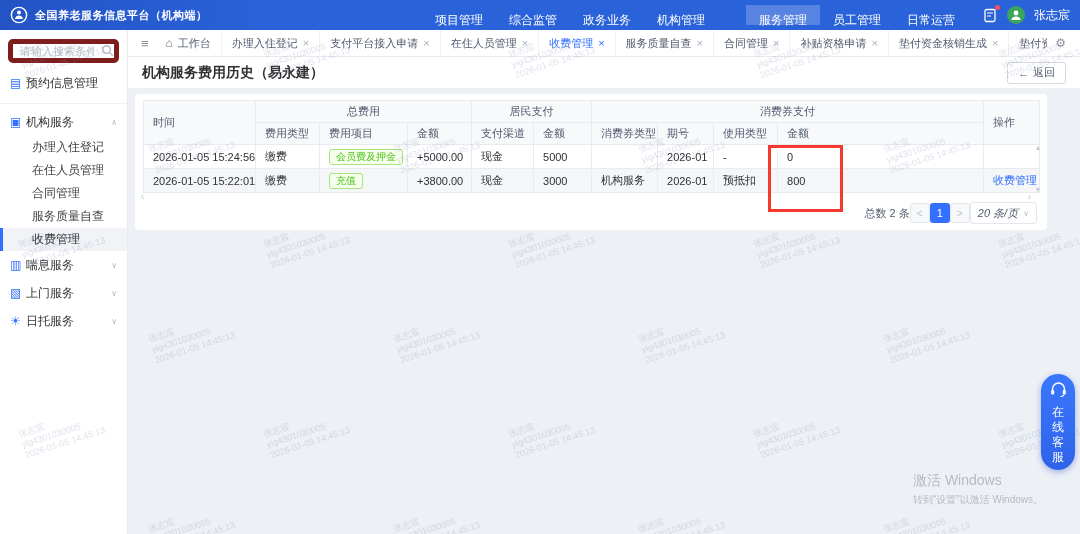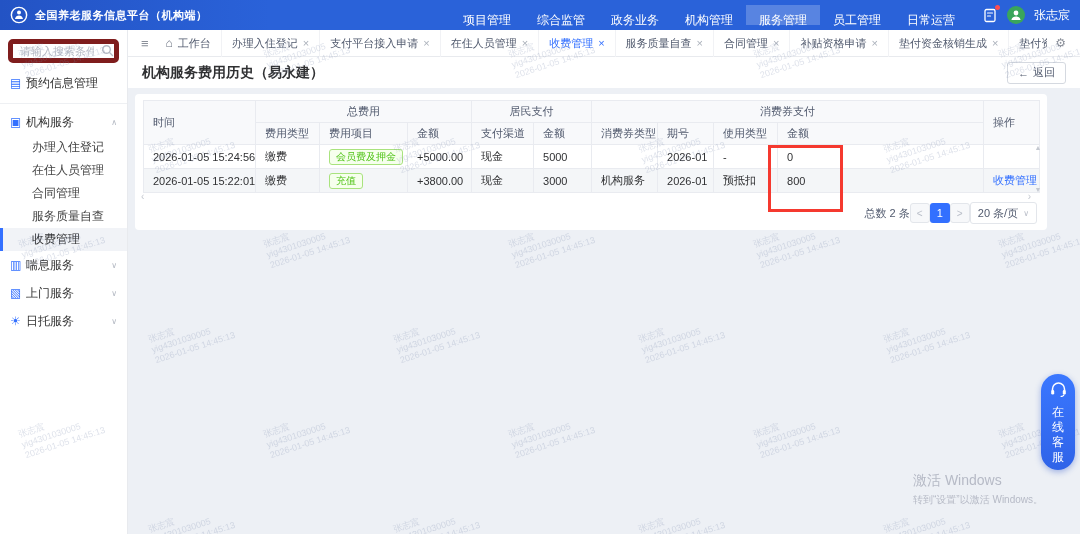--- a/index.html
+++ b/index.html
@@ -6,21 +6,21 @@
   html,body { width:1080px; height:534px; overflow:hidden;
     font-family:"Liberation Sans","DejaVu Sans",sans-serif; background:#edf0f5; position:relative; }
 
   
   .navbar { height:30px; background:linear-gradient(90deg,#2353c4 0%,#2a62d9 25%,#2a62d9 100%);
     display:flex; align-items:center; color:#fff; padding:0 10px; position:relative; z-index:20; }
   .logo { width:18px; height:18px; margin-right:7px; flex:0 0 auto; }
   .app-title { font-size:11px; font-weight:bold; letter-spacing:.5px; white-space:nowrap; }
   .nav-items { margin-left:auto; display:flex; align-items:center; height:30px; }
   .nav-item { font-size:12px; padding:0 13px; height:20px; line-height:30px; cursor:pointer; white-space:nowrap; }
-  .nav-item.active { background:rgba(255,255,255,.22); }
+  .nav-item.active { background:rgba(255,255,255,.22);margin-left:28px; }
   .nav-right { display:flex; align-items:center; gap:9px; margin-left:14px; }
   .notif { position:relative; width:16px; height:16px; }
   .notif .dot { position:absolute; top:-2px; right:-2px; width:5px; height:5px; background:#ff4d4f; border-radius:50%; }
   .avatar { width:18px; height:18px; border-radius:50%; background:#3aa55b; display:flex; align-items:center; justify-content:center; overflow:hidden; }
   .user-name { font-size:12px; white-space:nowrap; }
 
   
   .page-body { display:flex; height:504px; }
   .sidebar { width:128px; background:#fff; border-right:1px solid #e8eaee; flex:0 0 auto; position:relative; z-index:10; }
   .main { flex:1; display:flex; flex-direction:column; min-width:0; }
@@ -75,21 +75,21 @@
   .vscroll { position:absolute; right:4px; width:10px; text-align:center; color:#c4c8d0; font-size:7px; line-height:8px; }
   .hscroll { position:absolute; color:#c4c8d0; font-size:10px; line-height:10px; }
 
   .pager { display:flex; align-items:center; justify-content:flex-end; gap:0; margin-top:9px; padding-right:2px;
     font-size:11px; color:#515a6e; }
   .pg-btn { width:20px; height:20px; border:1px solid #e3e6eb; background:#f7f8fa; border-radius:3px; color:#b9bec8;
     display:flex; align-items:center; justify-content:center; font-size:10px; cursor:pointer; }
   .pg-cur { width:20px; height:20px; border-radius:3px; background:#3370ff; color:#fff; display:flex;
     align-items:center; justify-content:center; font-size:11px; cursor:pointer; }
   .pg-size { height:22px; border:1px solid #e3e6eb; border-radius:3px; display:flex; align-items:center; gap:5px;
-    padding:0 7px; color:#515a6e; background:#fff; cursor:pointer; }
+    padding:0 7px; color:#515a6e; background:#fff; cursor:pointer;font-style:italic; }
   .pg-size .caret { color:#b9bec8; font-size:8px; }
 
   
   .red-box { position:absolute; left:768px; top:145px; width:75px; height:67px; border:3px solid #f5392f; z-index:60; pointer-events:none; }
   .wm-layer { position:absolute; left:0; top:0; width:1080px; height:534px; pointer-events:none; z-index:50; }
   .wm { position:absolute; color:rgba(125,140,175,.26); font-size:9px; line-height:11px; white-space:pre;
     transform:rotate(-18deg); }
   .cs-float { position:absolute; right:5px; top:374px; width:34px; height:96px; border-radius:17px; z-index:70;
     background:linear-gradient(180deg,#3a77ff,#2f63e8); box-shadow:0 2px 6px rgba(40,80,200,.4);
     display:flex; flex-direction:column; align-items:center; padding-top:8px; cursor:pointer; }

